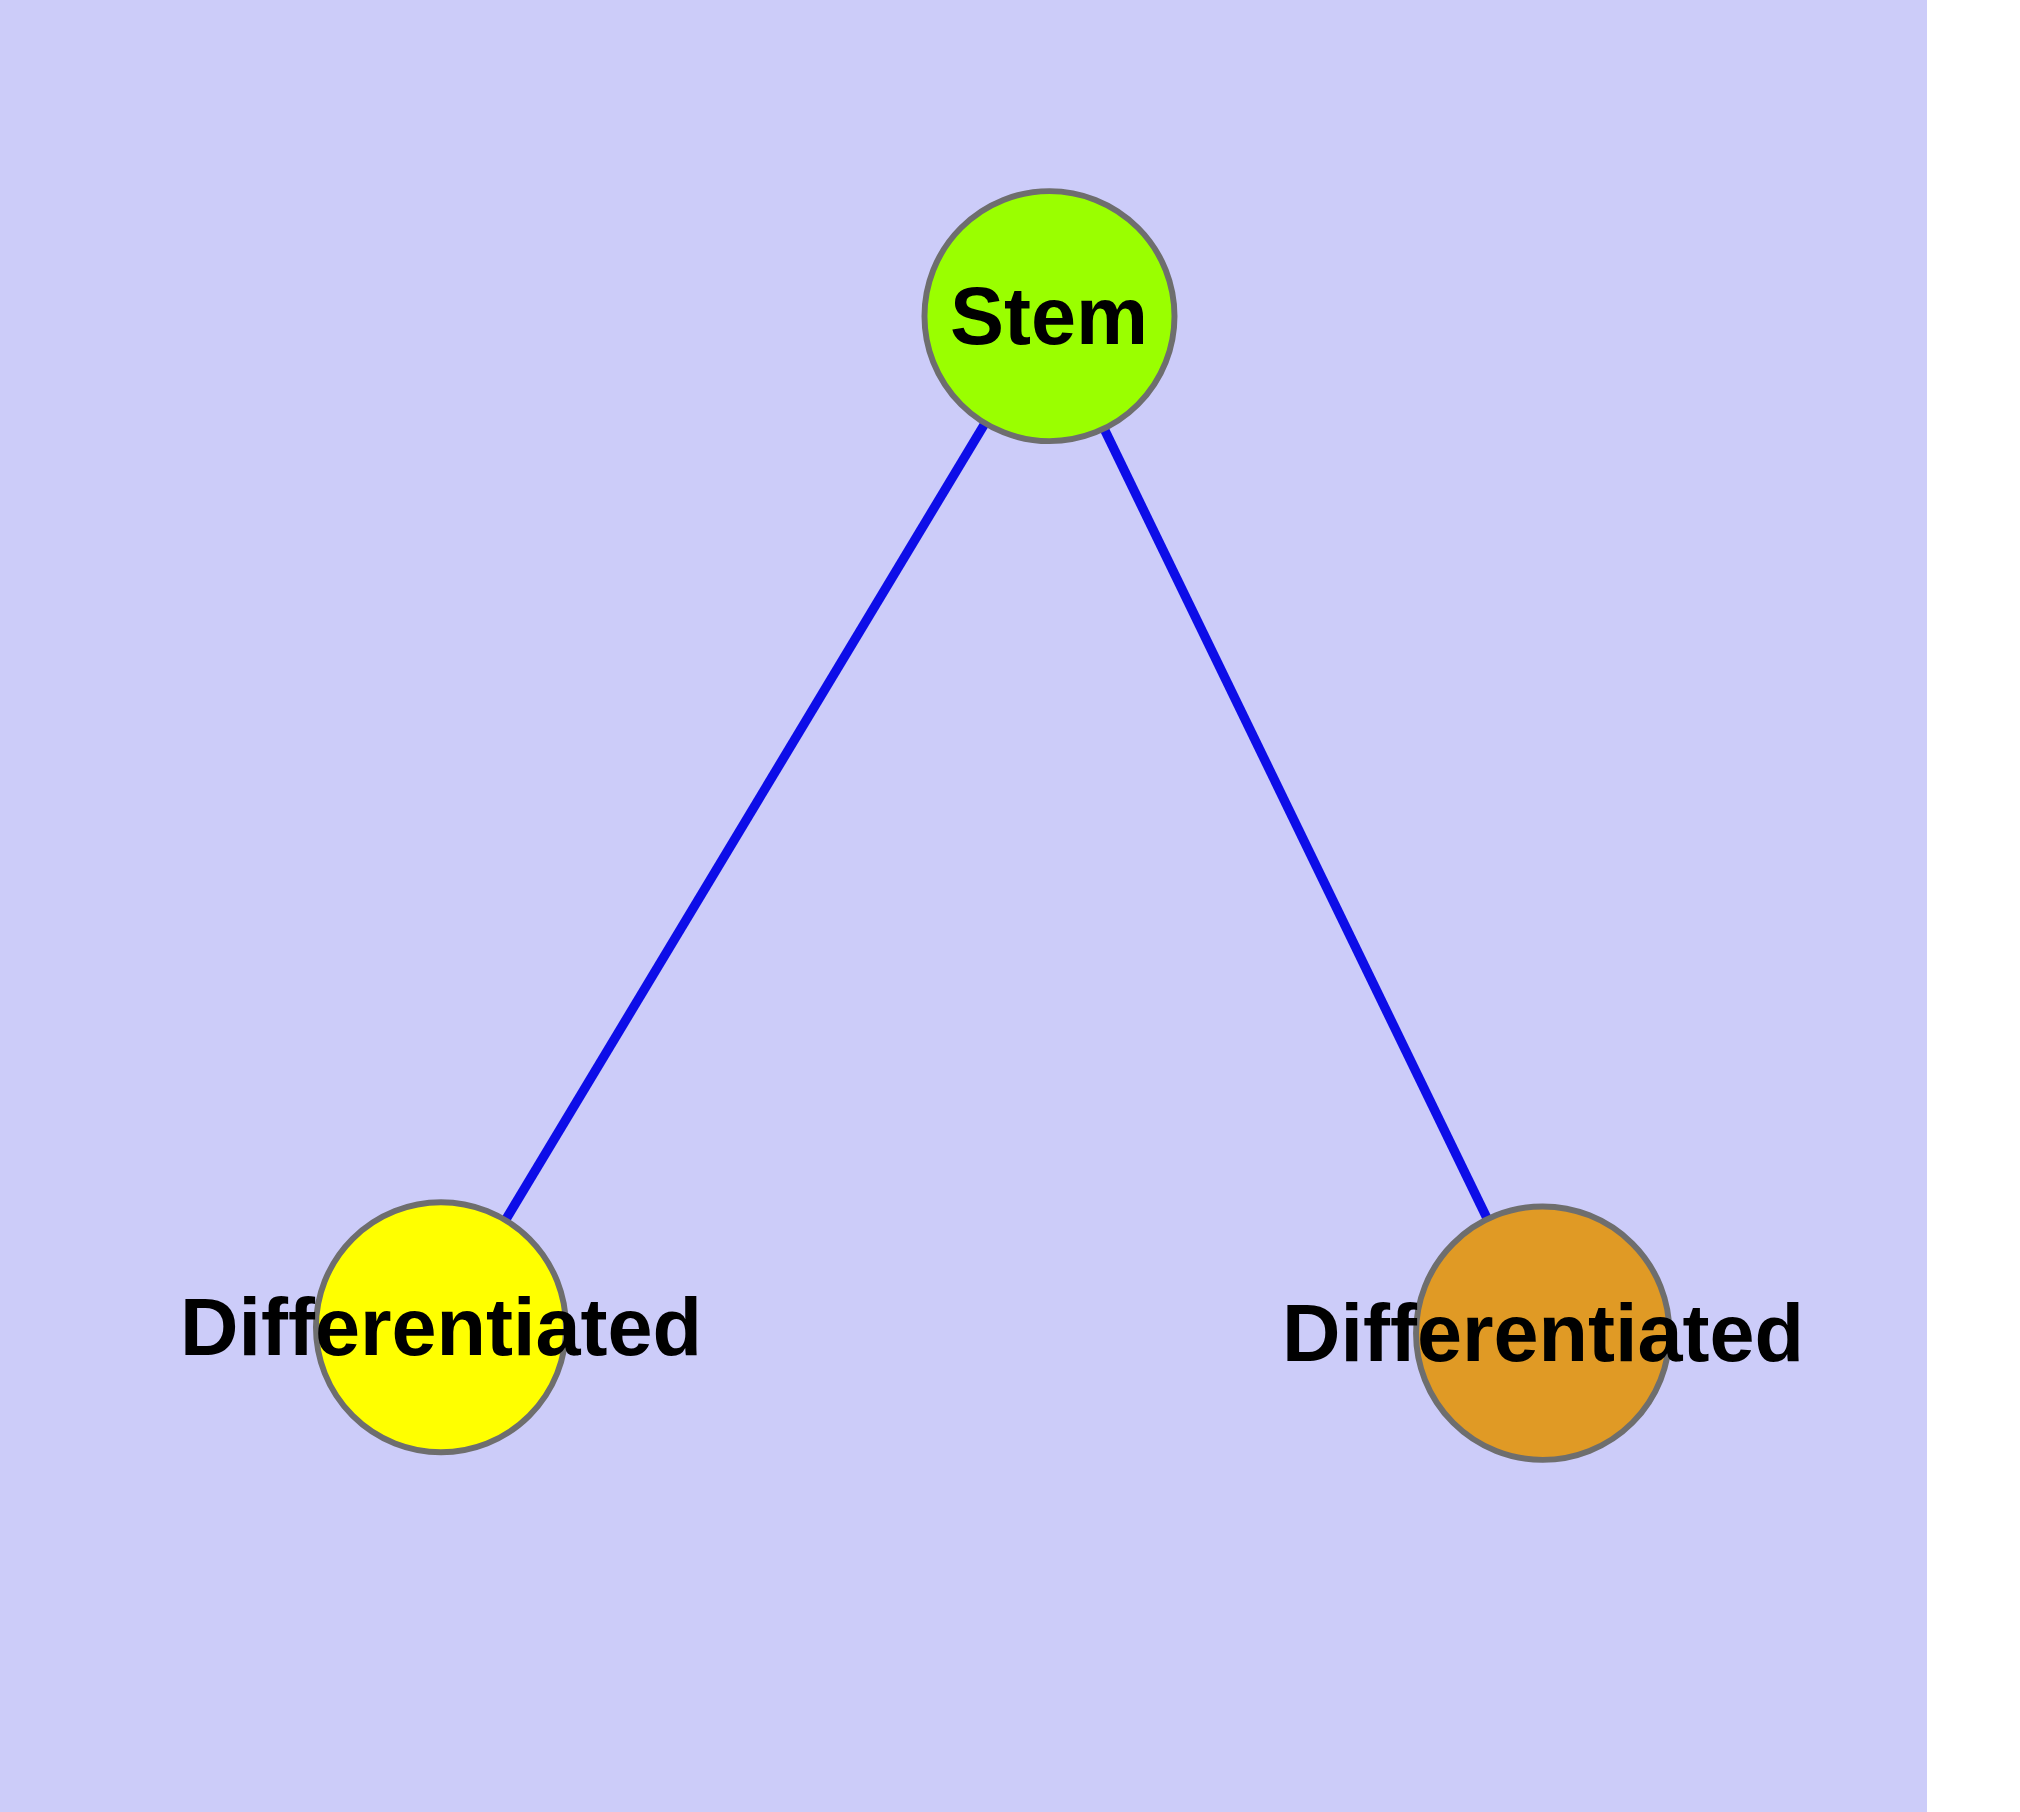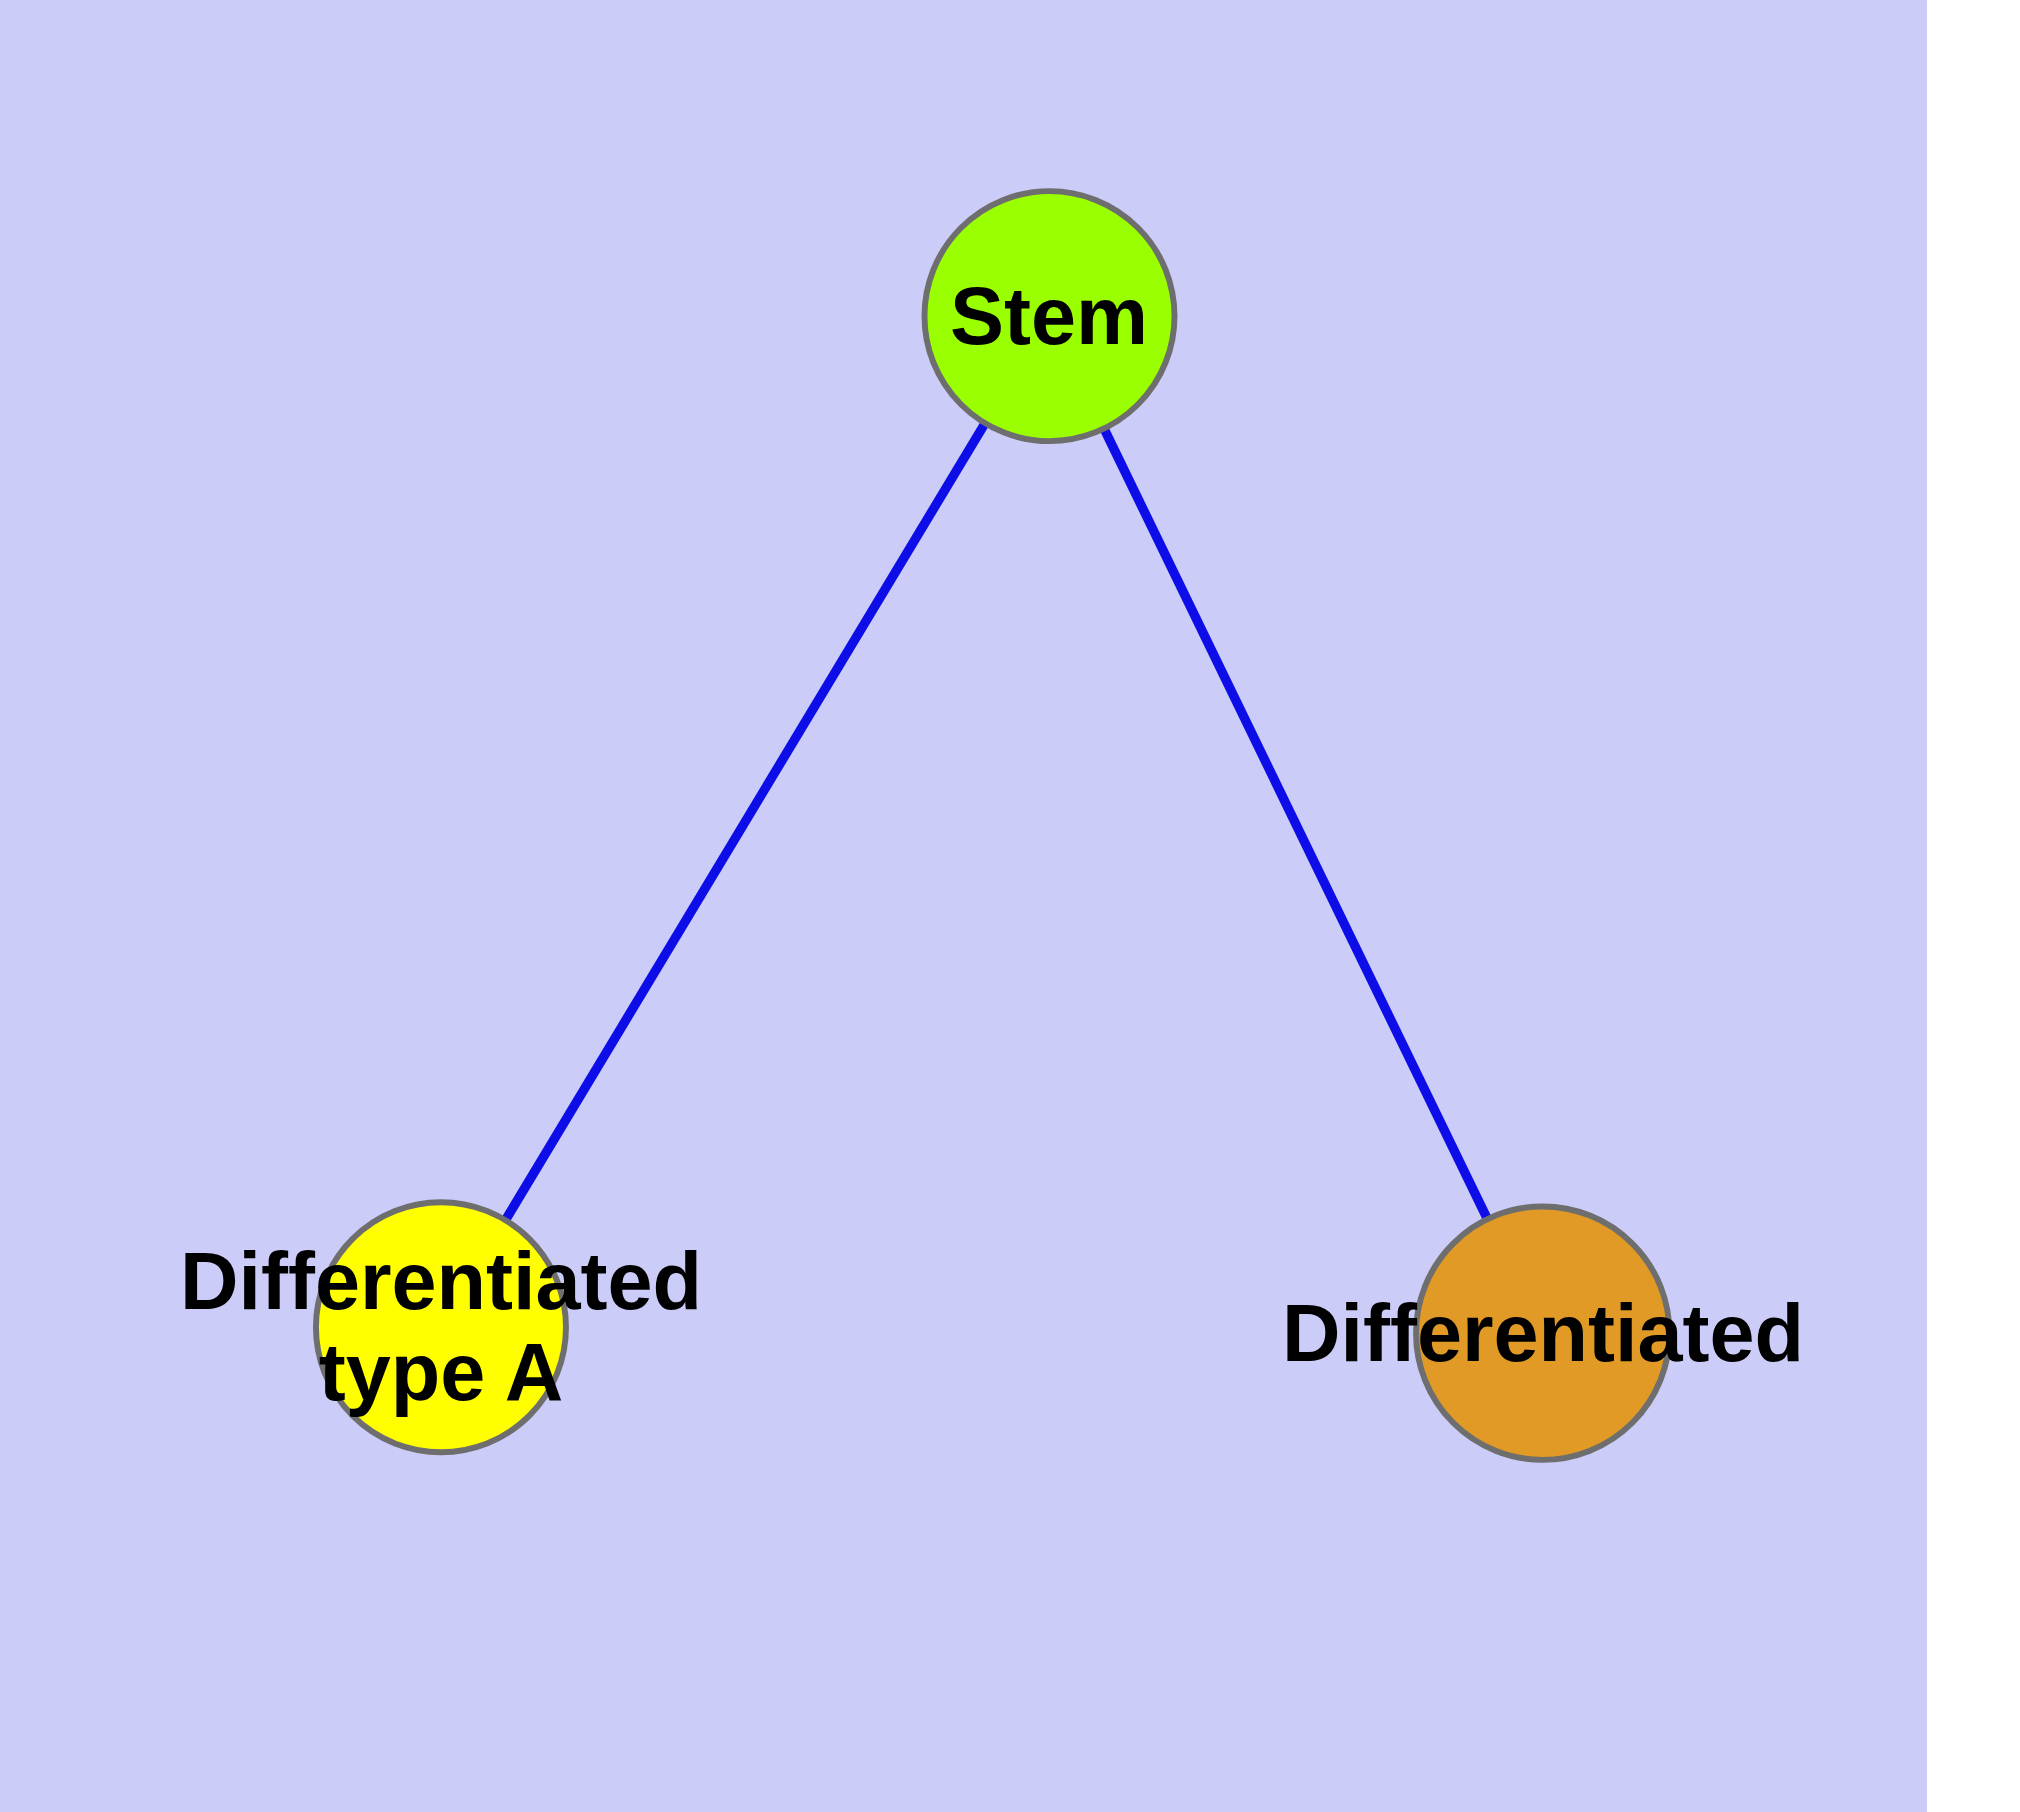--- a/index.html
+++ b/index.html
@@ -59,20 +59,19 @@
         <circle cx="1820" cy="1573" r="149.5" fill="#e09a25" stroke="#6e6e6e" stroke-width="7"></circle>
       </g>
   </svg>
 
   <div id="label-layer">
       <div class="node-label" style="left: 1049px; top: 316px; font-size: 81px; color: rgb(0, 0, 0);">
         <span class="lbl-line">Stem</span>
       </div>
       <div class="node-label" style="left: 441px; top: 1327px; font-size: 81px; color: rgb(0, 0, 0);">
         <span class="lbl-line">Differentiated</span>
-        <span class="lbl-line">type A</span>
       </div>
       <div class="node-label" style="left: 1543px; top: 1333px; font-size: 81px; color: rgb(0, 0, 0);">
         <span class="lbl-line">Differentiated</span>
       </div>
     </div>
 </div>
 
 
 </body></html>

